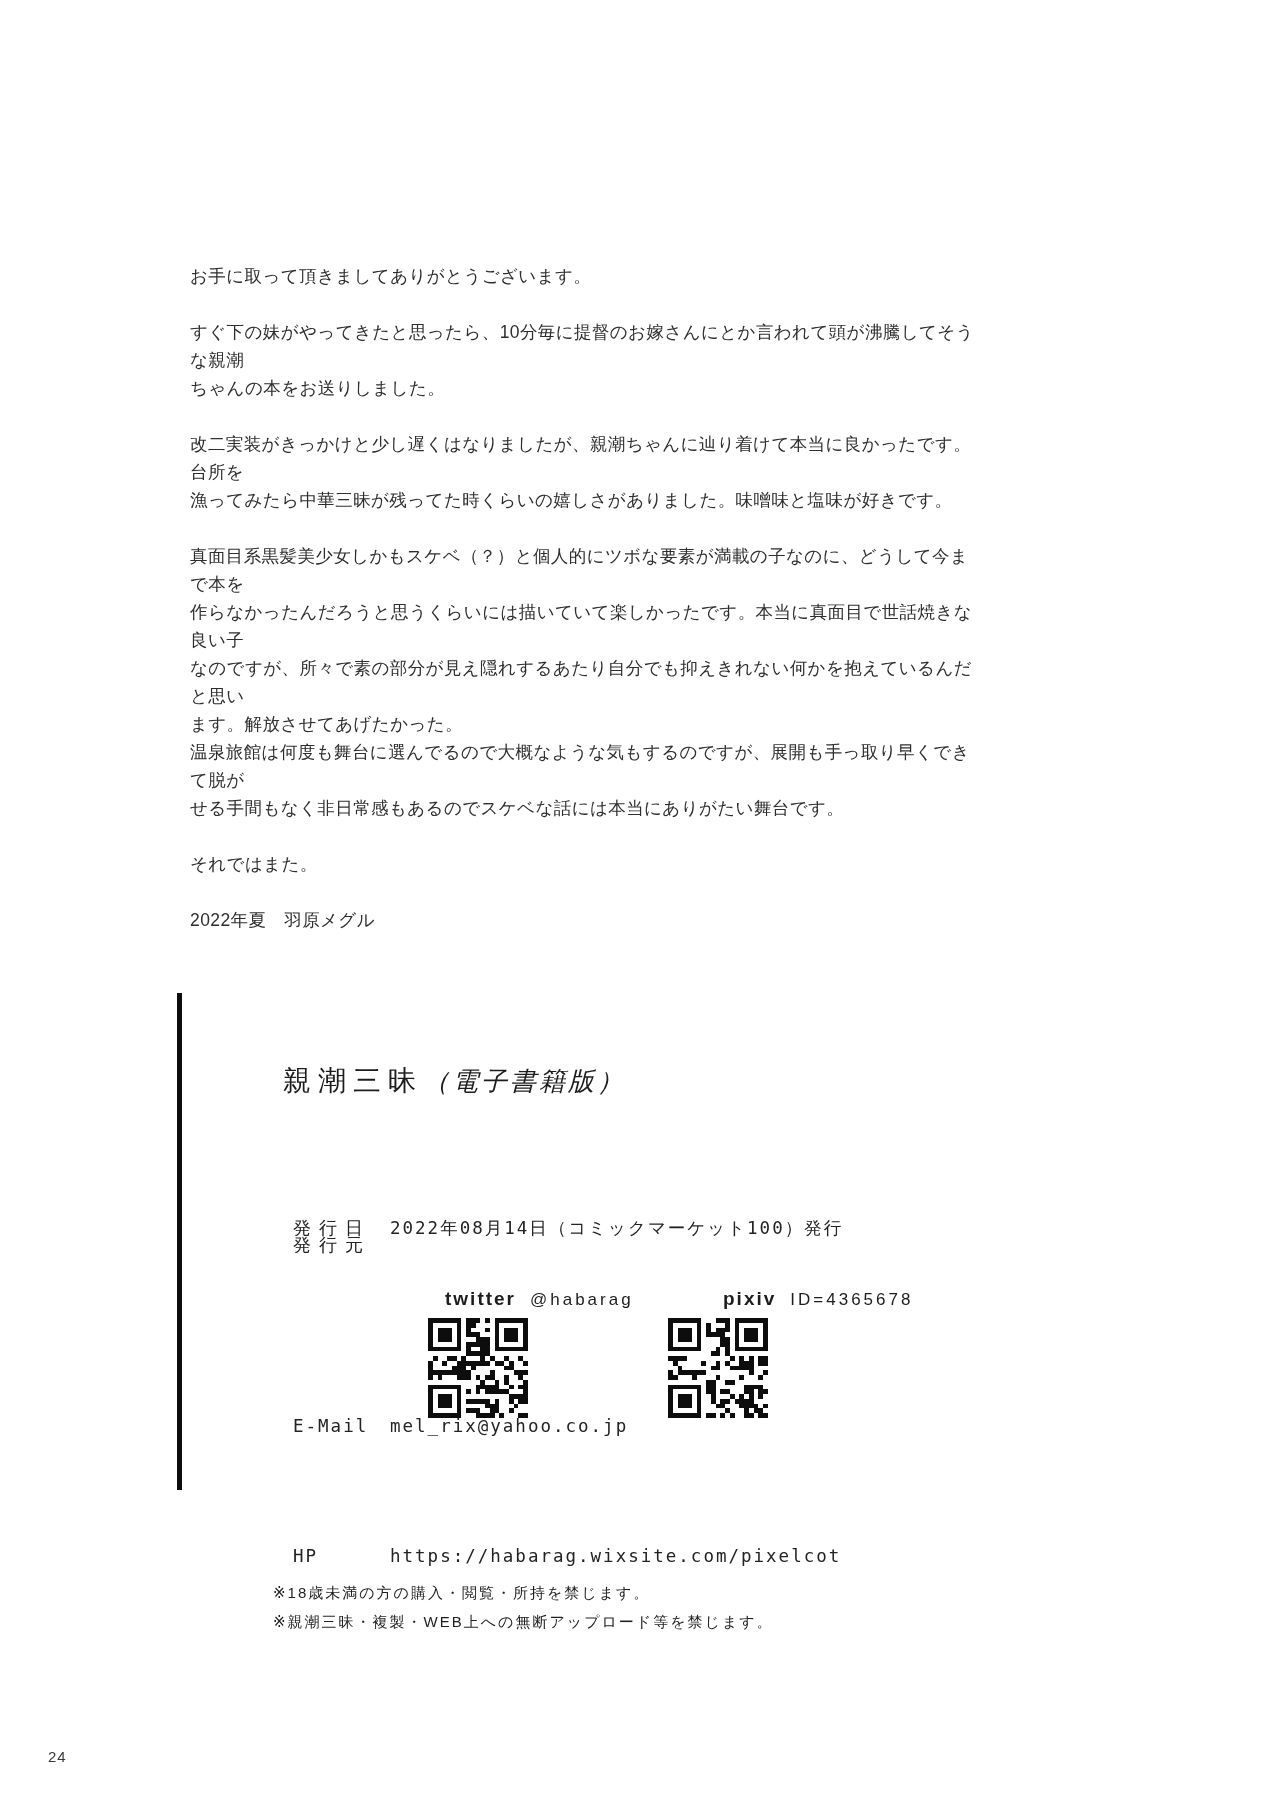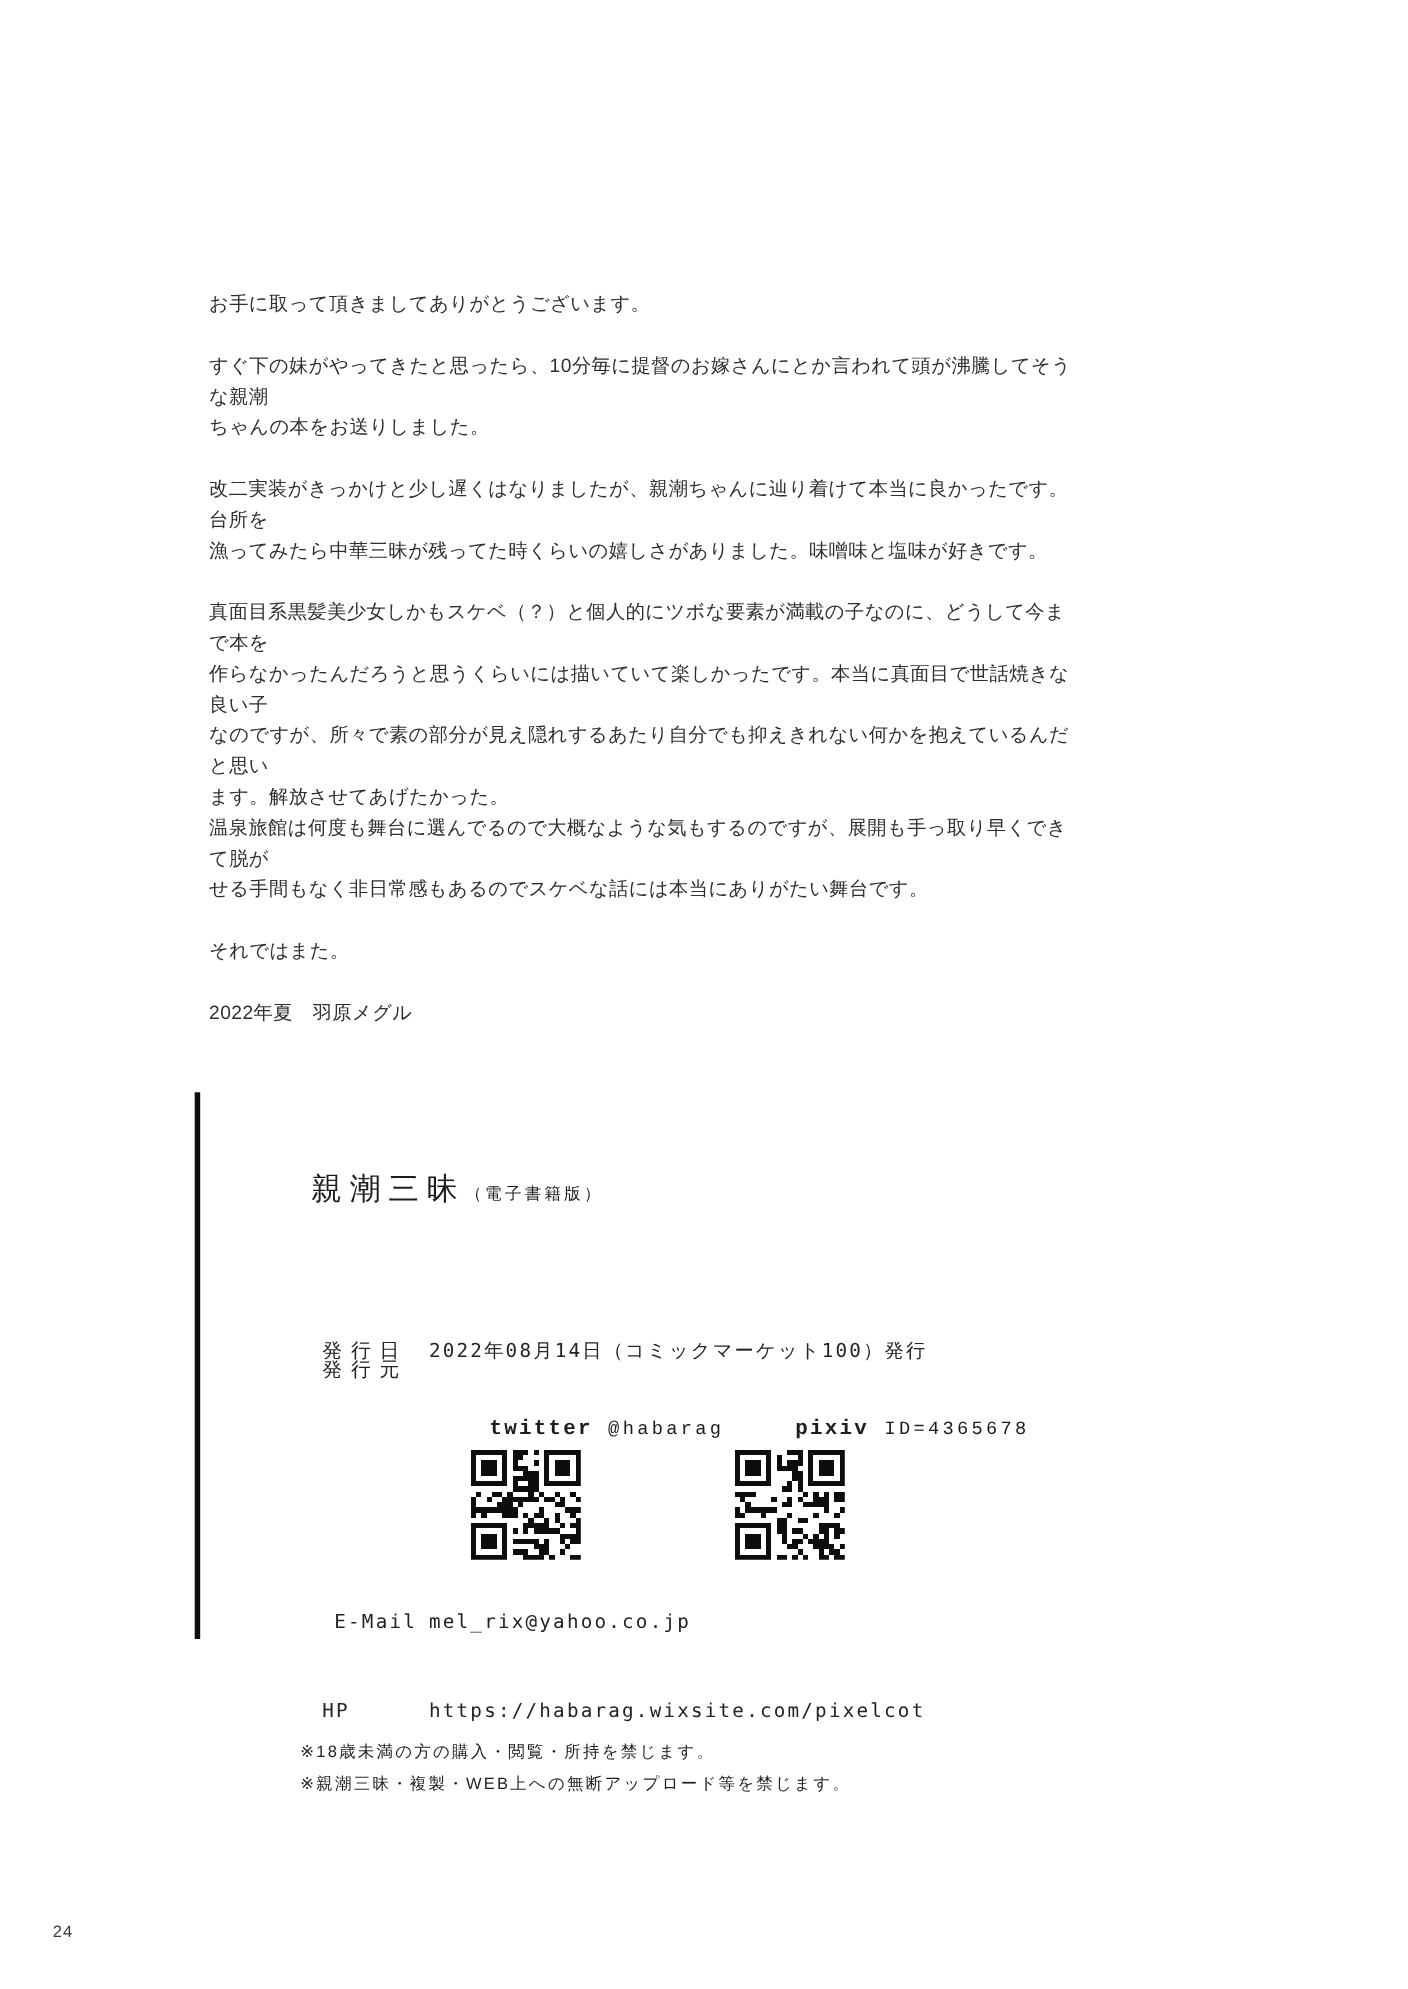--- a/index.html
+++ b/index.html
@@ -14,43 +14,43 @@
     font-size:17.5px;line-height:28px;letter-spacing:.4px;
   }
   .afterword p{margin:0 0 28px;white-space:pre-line;}
   .signature{margin-top:26px;}
   
   .rule{position:absolute;left:177px;top:993px;width:5px;height:497px;background:#0d0d0d;}
   .col-title{
     position:absolute;left:283px;top:1062px;color:#1c1c1c;
     font-size:28px;letter-spacing:7px;font-weight:500;white-space:nowrap;
   }
-  .col-title .suffix{font-size:15px;letter-spacing:3px;font-weight:400;}
+  .col-title .suffix{font-size:26px;letter-spacing:3px;font-weight:400;font-style:italic;}
   .colrow{position:absolute;left:293px;display:flex;align-items:baseline;white-space:nowrap;color:#232323;}
   .colrow .lbl{width:97px;flex:0 0 97px;font-size:18px;letter-spacing:8px;}
   .colrow .val{
     font-family:"DejaVu Sans Mono","Liberation Mono",monospace;
     font-size:17.5px;letter-spacing:2px;margin-top:40px;
   }
   .row-date{top:1176px;}
   .row-pub{top:1233px;}
   .social{position:absolute;top:1288px;display:flex;align-items:baseline;white-space:nowrap;color:#1d1d1d;
-    font-family:Liberation Mono, monospace;}
+    font-family:Liberation Sans, sans-serif;}
   .social .s-lbl{font-weight:bold;font-size:19px;letter-spacing:2px;margin-right:14px;}
   .social .s-val{font-size:17px;letter-spacing:3px;}
   .social-twitter{left:445px;}
   .social-pixiv{left:723px;align-items:flex-end;}
   .qr{position:absolute;width:100px;height:100px;top:1318px;}
   .qr-twitter{left:428px;}
   .qr-pixiv{left:668px;}
   .row-contact .lbl{
     font-family:"DejaVu Sans Mono","Liberation Mono",monospace;
     font-size:17.5px;letter-spacing:2px;
   }
-  .row-mail{top:1425px;text-align:center;}
+  .row-mail{top:1376px;}
   .row-hp{top:1506px;justify-content:center;}
   .notices{
     position:absolute;left:273px;top:1578px;color:#1f1f1f;
     font-size:15px;line-height:29px;letter-spacing:2px;font-weight:400;white-space:nowrap;
   }
   .notices p{margin:0;}
   .page-number{position:absolute;left:48px;top:1748px;font-size:15px;color:#3a3a3a;letter-spacing:1px;}
 </style>
 </head>
 <body>

